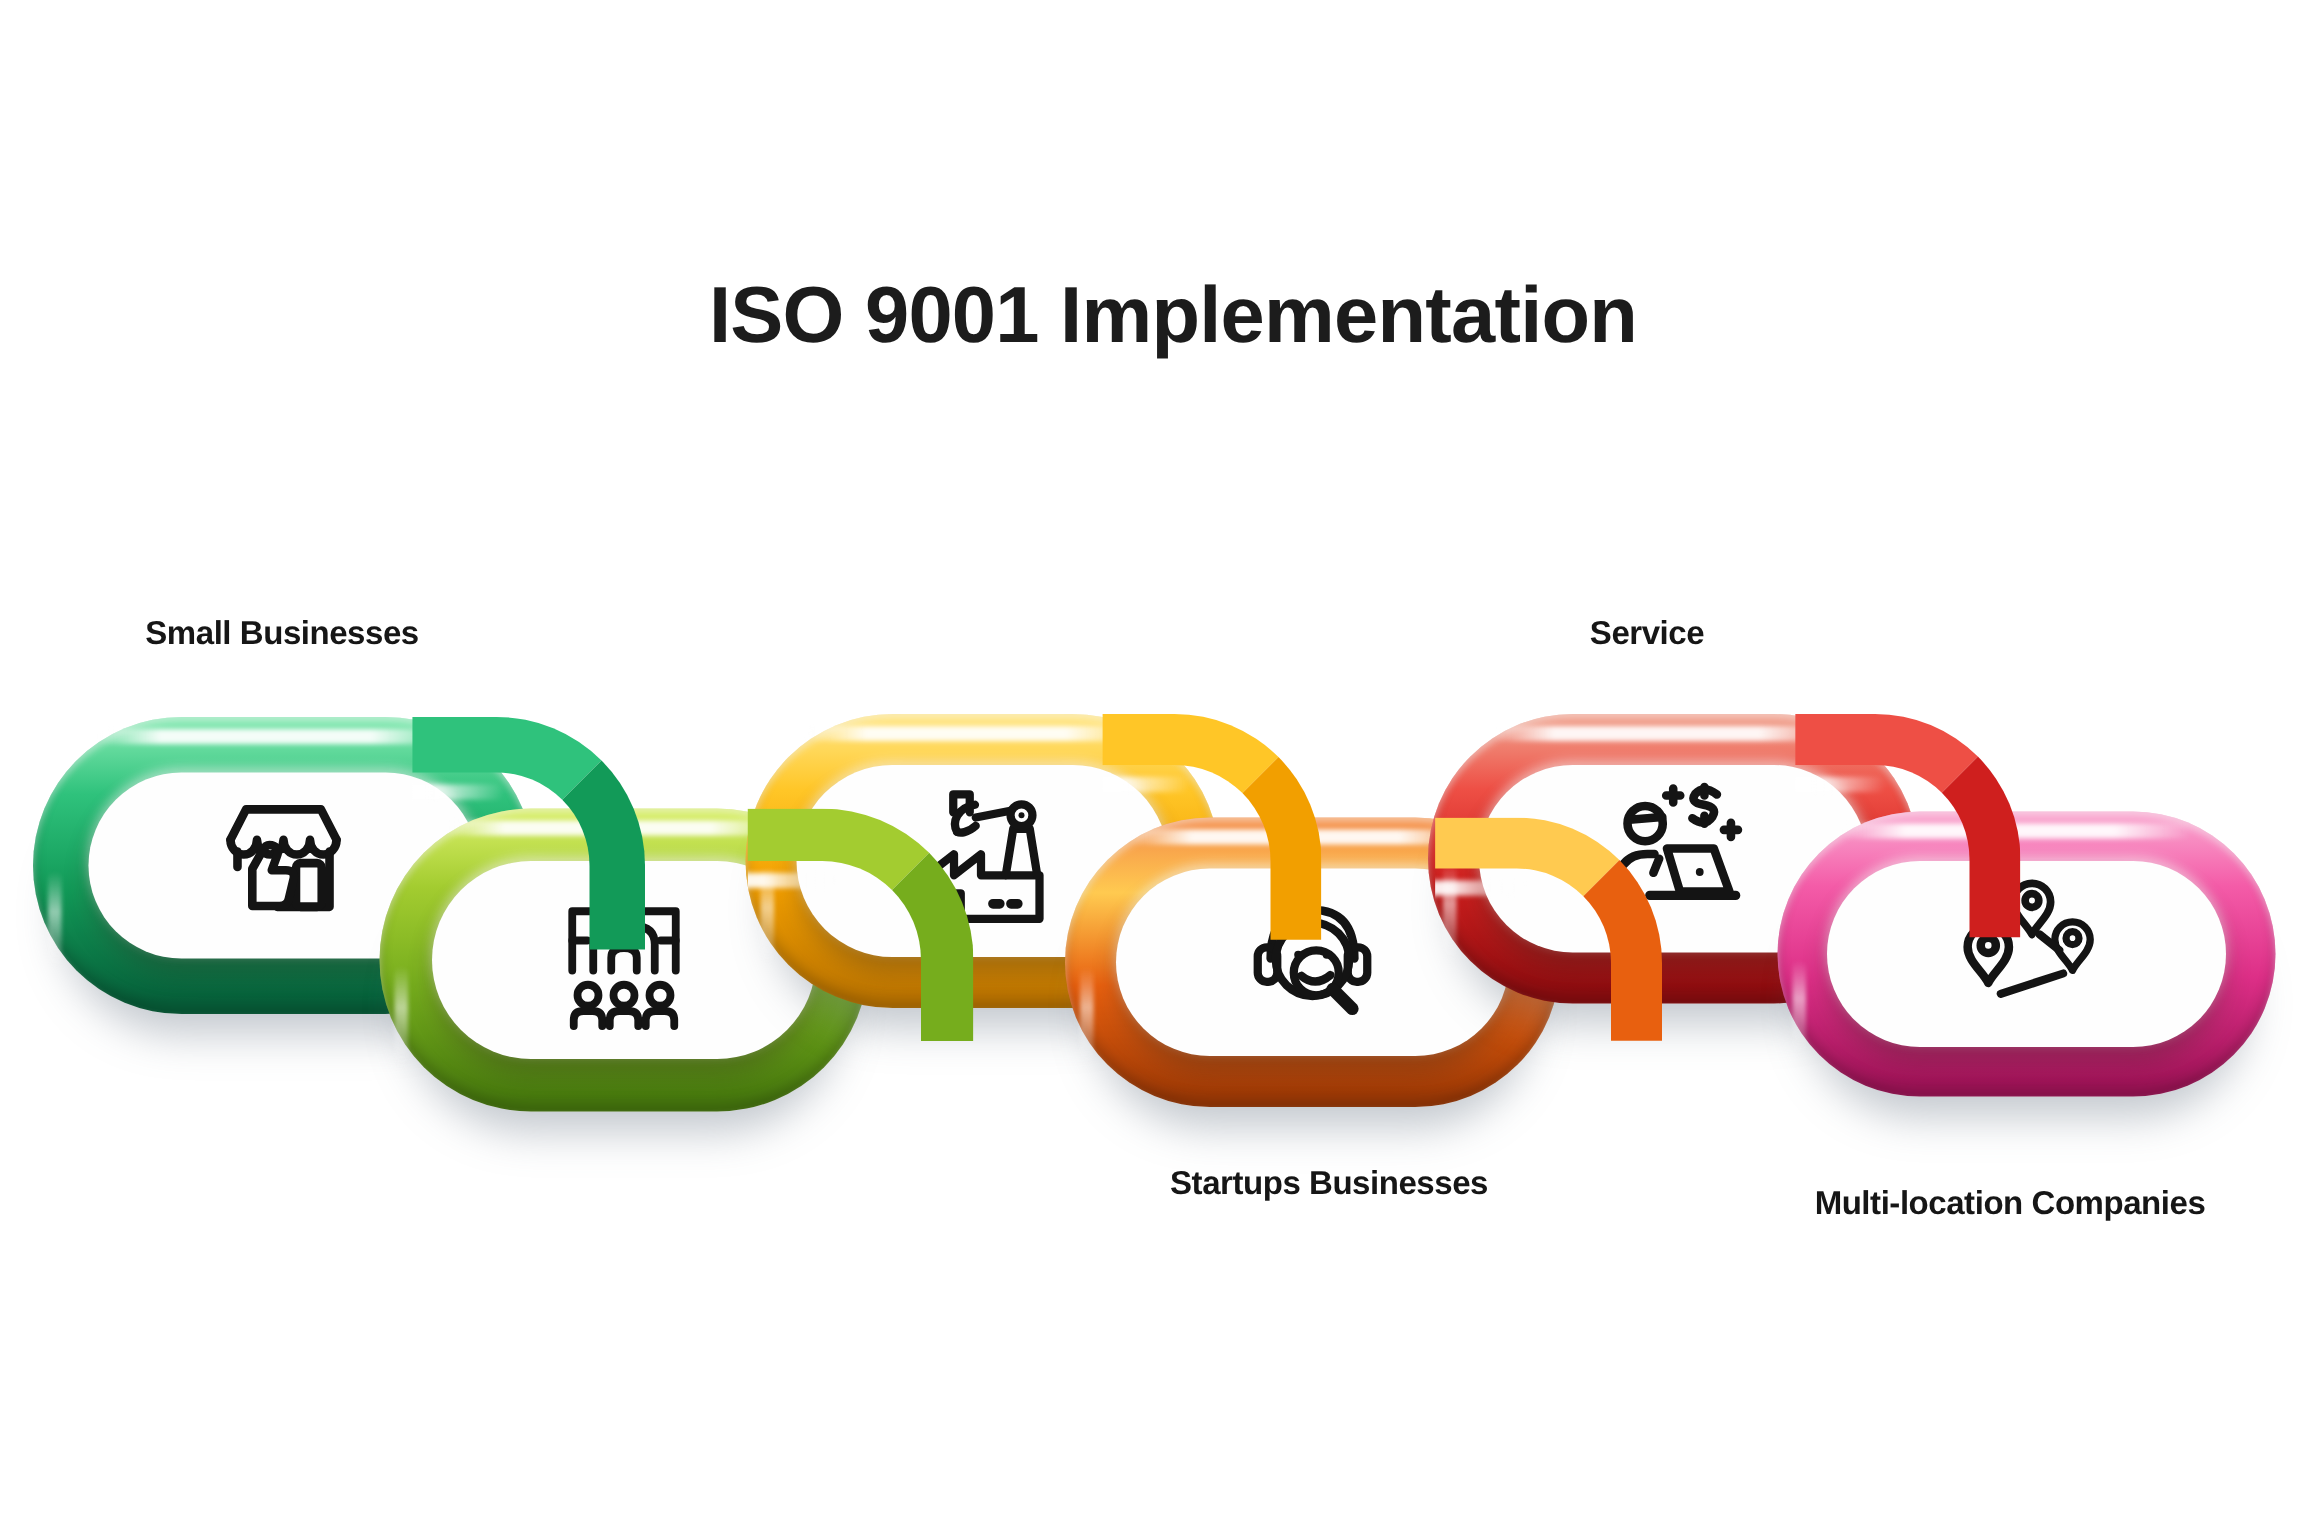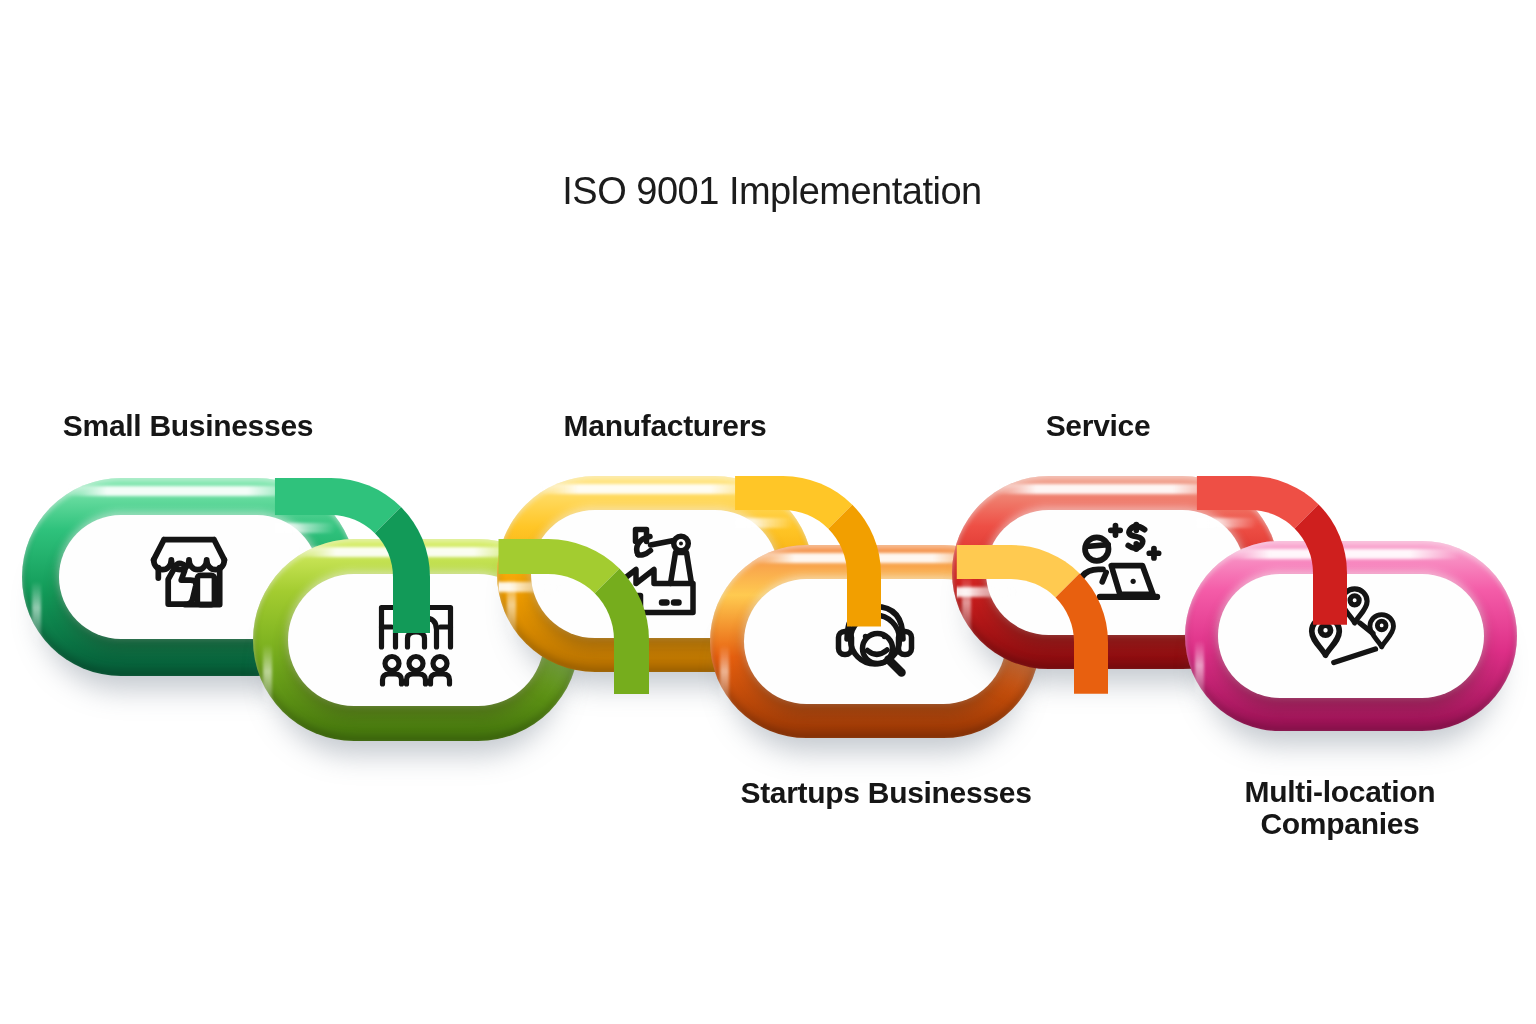--- a/index.html
+++ b/index.html
@@ -5,30 +5,30 @@
   html,body{margin:0;padding:0;}
   body{
     width:1536px;height:1024px;overflow:hidden;
     background:var(--background,#fff);
     font-family:"Liberation Sans","DejaVu Sans",sans-serif;
   }
   .canvas{position:relative;width:1536px;height:1024px;background:var(--background,#fff);}
 
   .title{
     position:absolute;left:772px;top:170px;transform:translateX(-50%);
-    margin:0;font-size:38px;font-weight:400;letter-spacing:-0.5px;
+    margin:10px;font-size:53px;font-weight:700;letter-spacing:-0.5px;
     color:var(--title_color,#1c1c1c);white-space:nowrap;
   }
 
   .label{
     position:absolute;transform:translateX(-50%);
-    font-size:30px;font-weight:700;letter-spacing:-0.3px;
+    font-size:22px;font-weight:700;letter-spacing:-0.3px;
     color:var(--label_color,#161616);white-space:nowrap;text-align:center;
   }
-  .label.wrap{white-space:normal;width:320px;line-height:32px;}
+  .label.wrap{white-space:normal;width:320px;line-height:52px;}
 
   .link{position:absolute;}
   .ring{
     position:absolute;inset:0;border-radius:var(--r);
     background:linear-gradient(180deg,var(--light) 3%,var(--band) 26%,var(--mid) 58%,var(--dark) 96%);
     box-shadow:0 32px 28px -18px rgba(100,112,128,.38),
                inset 0 3px 5px rgba(255,255,255,.45),
                inset 0 -5px 9px rgba(0,0,0,.20);
   }
   .hole{
@@ -60,21 +60,20 @@
   .patch .gloss{top:8px;}
 </style>
 </head>
 <body>
 
 <div class="canvas">
 
   <h1 class="title">ISO 9001 Implementation</h1>
 
   <div class="label" style="left:188px;top:409px">Small Businesses</div>
-  <div class="label" style="left:665px;top:409px">Manufacturers</div>
   <div class="label" style="left:1098px;top:409px">Service</div>
   <div class="label" style="left:886px;top:776px">Startups Businesses</div>
   <div class="label wrap" style="left:1340px;top:776px">Multi-location Companies</div>
 
   <div class="link" style="left: 22px; top: 478px; width: 334px; height: 198px; --t: 37px; --r: 99px; z-index: 1; --light: #7de6ad; --band: #2fc27c; --mid: #129a58; --dark: #07603a;">
     <div class="ring">
       <div class="gloss"></div>
       <div class="gloss2"></div>
       <div class="hole"></div>
     </div>

